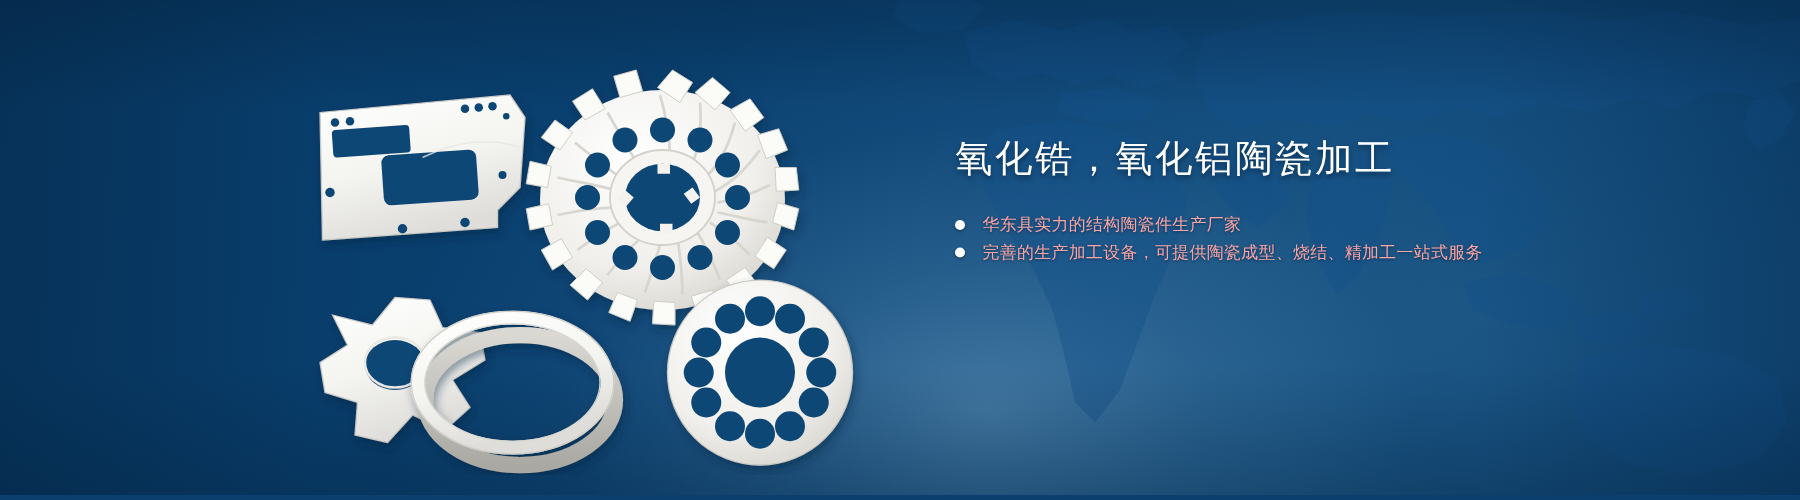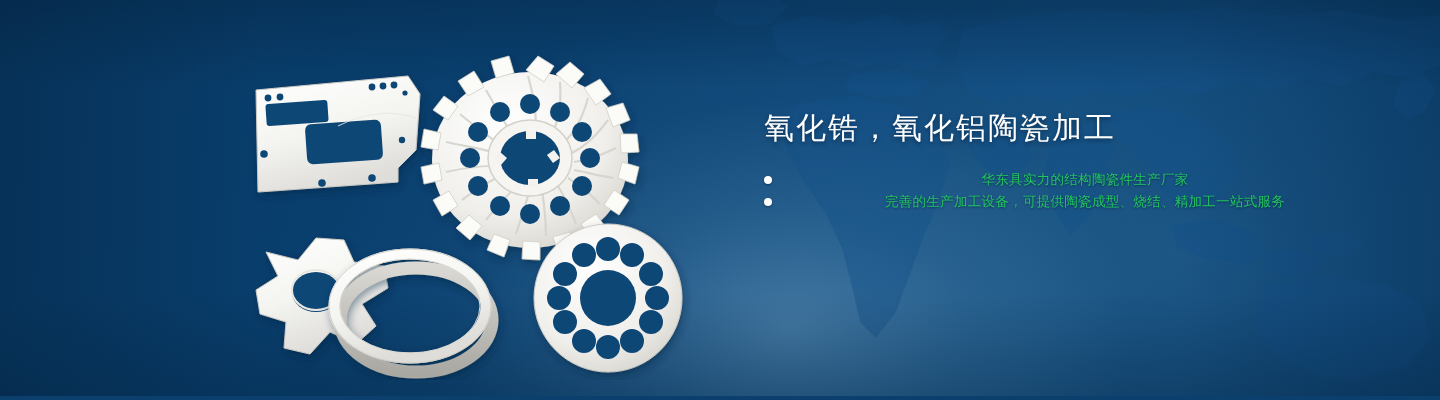--- a/index.html
+++ b/index.html
@@ -86,25 +86,24 @@
     list-style: none;
     margin: 25px 0 0 0;
     padding: 0;
   }
   .bullet {
     position: relative;
     padding-left: 22px;
     margin-bottom: 8px;
     font-size: 13.5px;
     line-height: 14px;
-    color: #22c55e;
+    color: #fca5a5;
     letter-spacing: 0.3px;
     text-shadow: 0 1px 2px rgba(0,20,42,0.55);
     white-space: nowrap;
-    text-align: center;
   }
   .bullet:last-child { margin-bottom: 0; font-family: Liberation Serif, serif; }
   .bullet-dot {
     position: absolute;
     left: 0;
     top: 3px;
     width: 8px;
     height: 8px;
     border-radius: 50%;
     background: #ffffff;

